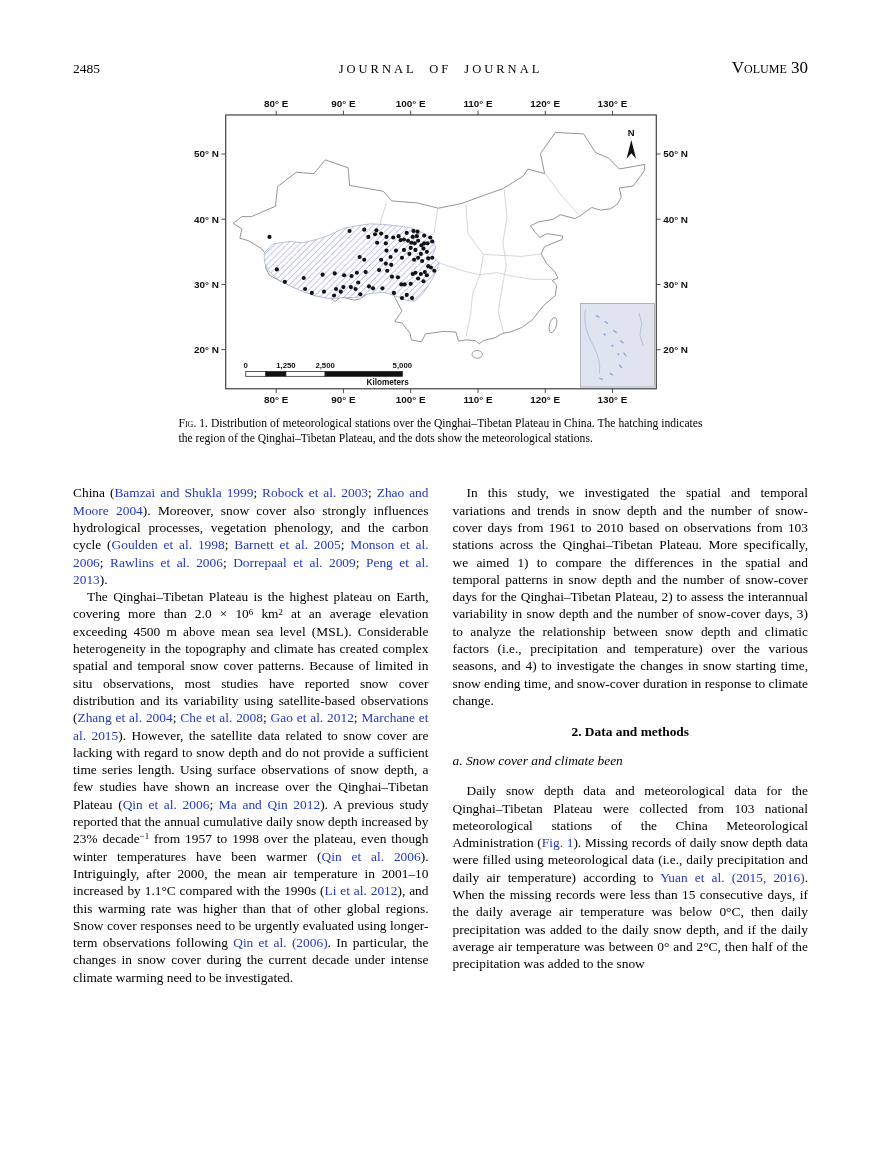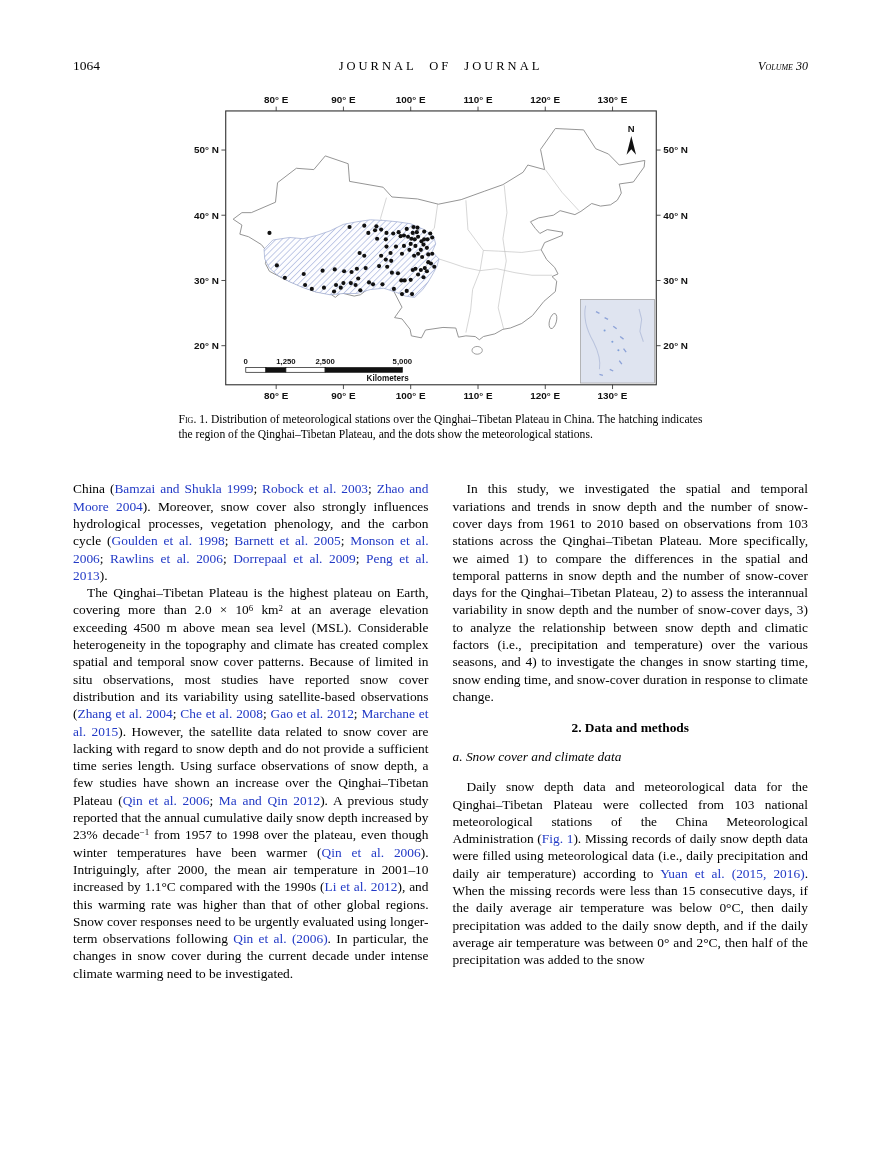--- a/index.html
+++ b/index.html
@@ -4,21 +4,21 @@
 <style>
   html,body { margin:0; padding:0; background:#ffffff; }
   body { width:881px; height:1176px; position:relative; overflow:hidden;
          font-family:"Liberation Serif", serif; color:#000; }
 
   
   .header { display:grid; grid-template-columns:1fr auto 1fr; align-items:baseline;
             padding:58px 73px 0 73px; }
   .pageno { font-size:13.5px; justify-self:start; }
   .jtitle { font-size:12.5px; letter-spacing:3px; word-spacing:7px; justify-self:center; }
-  .volume { font-size:12px; font-variant:small-caps; justify-self:end;font-style:italic; }
+  .volume { font-size:17px; font-variant:small-caps; justify-self:end; }
 
   
   .figure { margin-top:18px; text-align:center; }
   .mapsvg { display:inline-block; }
   .ax  { font:bold 11.5px "Liberation Sans", sans-serif; fill:#111; }
   .sb  { font:bold 9px "Liberation Sans", sans-serif; fill:#111; }
   .sbu { font:bold 9.5px "Liberation Sans", sans-serif; fill:#111; }
   .north { font:bold 11px "Liberation Sans", sans-serif; fill:#111; }
 
   .caption { width:524px; margin:6px auto 14px auto; font-size:11.6px; line-height:15.2px;
@@ -32,21 +32,21 @@
   .para.indent { text-indent:14px; }
   .cite { color:var(--link,#2139c6); }
   sup { font-size:0.66em; line-height:0; vertical-align:baseline; position:relative; top:-0.45em; }
   .sec-heading { font-weight:bold; font-size:13.4px; margin:15px 0 13px 0; text-align:center; }
   .subsec-heading { font-style:italic; font-size:13.4px; margin:0 0 13px 0; text-align:left; }
 </style>
 </head>
 <body>
 
 <div class="header">
-  <div class="pageno">1064</div>
+  <div class="pageno">2485</div>
   <div class="jtitle">JOURNAL OF JOURNAL</div>
   <div class="volume">Volume 30</div>
 </div>
 
 <div class="figure">
   <svg class="mapsvg" width="500" height="310" viewBox="0 0 580 360" xmlns="http://www.w3.org/2000/svg">
     <defs>
       <pattern id="hatch" width="5" height="5" patternUnits="userSpaceOnUse" patternTransform="rotate(45)">
         <rect width="5" height="5" fill="#fdfdff"></rect>
         <line x1="0" y1="0" x2="0" y2="5" stroke="#96a5d6" stroke-width="1.3"></line>
@@ -240,16 +240,16 @@
 </div>
 
 <div class="columns">
   <div class="col">
       <p class="para"><span>China (</span><span class="cite">Bamzai and Shukla 1999</span><span>; </span><span class="cite">Robock et al. 2003</span><span>; </span><span class="cite">Zhao and Moore 2004</span><span>). Moreover, snow cover also strongly influences hydrological processes, vegetation phenology, and the carbon cycle (</span><span class="cite">Goulden et al. 1998</span><span>; </span><span class="cite">Barnett et al. 2005</span><span>; </span><span class="cite">Monson et al. 2006</span><span>; </span><span class="cite">Rawlins et al. 2006</span><span>; </span><span class="cite">Dorrepaal et al. 2009</span><span>; </span><span class="cite">Peng et al. 2013</span><span>).</span></p>
       <p class="para indent"><span>The Qinghai–Tibetan Plateau is the highest plateau on Earth, covering more than 2.0 × 10</span><sup>6</sup><span> km</span><sup>2</sup><span> at an average elevation exceeding 4500 m above mean sea level (MSL). Considerable heterogeneity in the topography and climate has created complex spatial and temporal snow cover patterns. Because of limited in situ observations, most studies have reported snow cover distribution and its variability using satellite-based observations (</span><span class="cite">Zhang et al. 2004</span><span>; </span><span class="cite">Che et al. 2008</span><span>; </span><span class="cite">Gao et al. 2012</span><span>; </span><span class="cite">Marchane et al. 2015</span><span>). However, the satellite data related to snow cover are lacking with regard to snow depth and do not provide a sufficient time series length. Using surface observations of snow depth, a few studies have shown an increase over the Qinghai–Tibetan Plateau (</span><span class="cite">Qin et al. 2006</span><span>; </span><span class="cite">Ma and Qin 2012</span><span>). A previous study reported that the annual cumulative daily snow depth increased by 23% decade</span><sup>−1</sup><span> from 1957 to 1998 over the plateau, even though winter temperatures have been warmer (</span><span class="cite">Qin et al. 2006</span><span>). Intriguingly, after 2000, the mean air temperature in 2001–10 increased by 1.1°C compared with the 1990s (</span><span class="cite">Li et al. 2012</span><span>), and this warming rate was higher than that of other global regions. Snow cover responses need to be urgently evaluated using longer-term observations following </span><span class="cite">Qin et al. (2006)</span><span>. In particular, the changes in snow cover during the current decade under intense climate warming need to be investigated.</span></p>
     </div>
   <div class="col">
       <p class="para indent"><span>In this study, we investigated the spatial and temporal variations and trends in snow depth and the number of snow-cover days from 1961 to 2010 based on observations from 103 stations across the Qinghai–Tibetan Plateau. More specifically, we aimed 1) to compare the differences in the spatial and temporal patterns in snow depth and the number of snow-cover days for the Qinghai–Tibetan Plateau, 2) to assess the interannual variability in snow depth and the number of snow-cover days, 3) to analyze the relationship between snow depth and climatic factors (i.e., precipitation and temperature) over the various seasons, and 4) to investigate the changes in snow starting time, snow ending time, and snow-cover duration in response to climate change.</span></p>
       <div class="sec-heading">2. Data and methods</div>
-      <div class="subsec-heading">a. Snow cover and climate data</div>
+      <div class="subsec-heading">a. Snow cover and climate been</div>
       <p class="para indent"><span>Daily snow depth data and meteorological data for the Qinghai–Tibetan Plateau were collected from 103 national meteorological stations of the China Meteorological Administration (</span><span class="cite">Fig. 1</span><span>). Missing records of daily snow depth data were filled using meteorological data (i.e., daily precipitation and daily air temperature) according to </span><span class="cite">Yuan et al. (2015, 2016)</span><span>. When the missing records were less than 15 consecutive days, if the daily average air temperature was below 0°C, then daily precipitation was added to the daily snow depth, and if the daily average air temperature was between 0° and 2°C, then half of the precipitation was added to the snow</span></p>
     </div>
 </div>
 
 </body></html>

